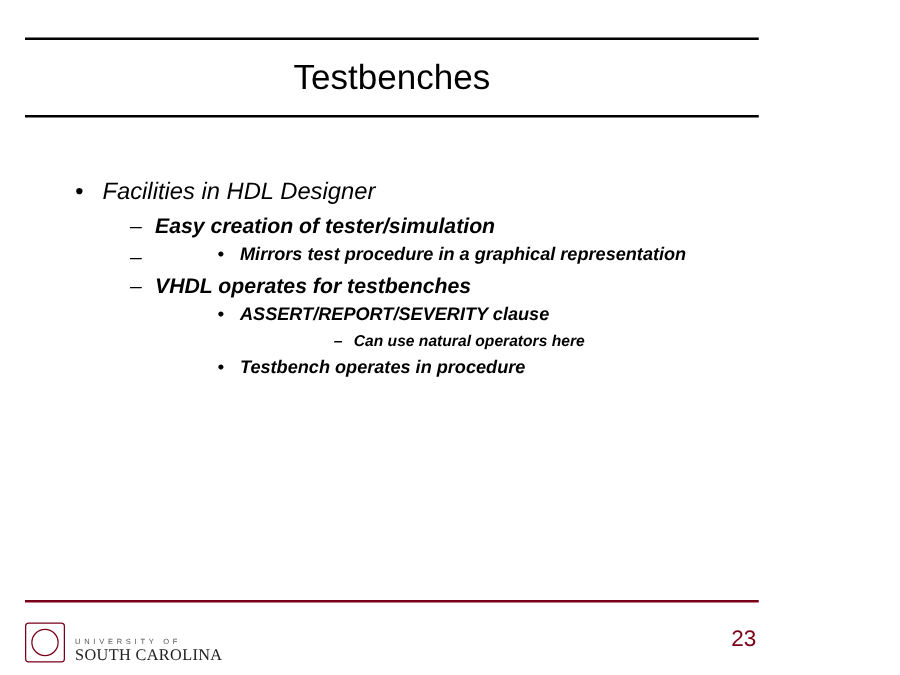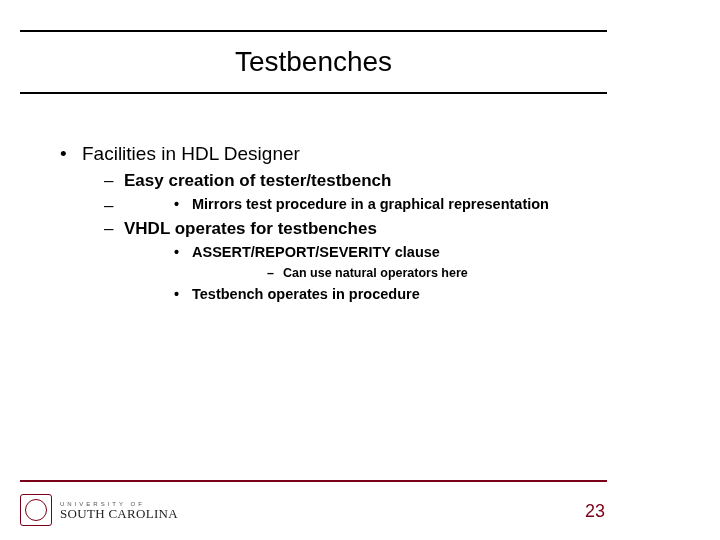--- a/index.html
+++ b/index.html
@@ -39,21 +39,21 @@
   }
   .body {
     position: absolute;
     top: 142px;
     left: 60px;
     right: 40px;
     color: #000;
   }
   ul { list-style: none; margin: 0; padding: 0; }
   li { position: relative; }
-  .l1 { font-size: 19px; padding-left: 22px; margin-bottom: 8px; line-height: 1.25; }
+  .l1 { font-size: 19px; padding-left: 22px; margin-bottom: 8px; line-height: 1.25; font-style: italic; }
   .l1::before { content: "•"; position: absolute; left: 0; top: 0; font-size: 19px; }
   .l2 { font-size: 17px; font-weight: 700; padding-left: 20px; margin-left: 22px; margin-top: 4px; margin-bottom: 4px; line-height: 1.25; }
   .l2::before { content: "–"; position: absolute; left: 0; top: 0; font-size: 17px; font-weight: 400; }
   .l3 { font-size: 14.5px; padding-left: 18px; margin-left: 50px; margin-top: 4px; margin-bottom: 4px; line-height: 1.3; }
   .l3::before { content: "•"; position: absolute; left: 0; top: 0; font-size: 14.5px; }
   .l4 { font-size: 12.5px; padding-left: 16px; margin-left: 75px; margin-top: 3px; margin-bottom: 3px; line-height: 1.3; }
   .l4::before { content: "–"; position: absolute; left: 0; top: 0; font-size: 12.5px; }
 
   .footer-rule {
     position: absolute;
@@ -63,21 +63,21 @@
     height: 2px;
     background: #7a0019;
   }
   .logo {
     position: absolute;
     left: 20px;
     bottom: 10px;
     width: 220px;
     height: 40px;
     display: flex;
-    align-items: center;
+    align-items: flex-end;
   }
   .logo-seal {
     width: 30px;
     height: 30px;
     border: 1.5px solid #7a0019;
     border-radius: 3px;
     position: relative;
     margin-right: 8px;
     flex: 0 0 30px;
   }
@@ -116,21 +116,21 @@
 <div class="slide">
 
   <div class="rule top1"></div>
   <div class="title">Testbenches</div>
   <div class="rule top2"></div>
 
   <div class="body">
     <ul>
       <li class="l1"><span>Facilities in HDL Designer</span>
         <ul>
-          <li class="l2"><span>Easy creation of tester/testbench</span></li>
+          <li class="l2"><span>Easy creation of tester/simulation</span></li>
           <li class="l2">
             <ul>
               <li class="l3"><span>Mirrors test procedure in a graphical representation</span></li>
             </ul>
           </li>
           <li class="l2"><span>VHDL operates for testbenches</span>
             <ul>
               <li class="l3"><span>ASSERT/REPORT/SEVERITY clause</span>
                 <ul>
                   <li class="l4"><span>Can use natural operators here</span></li>

